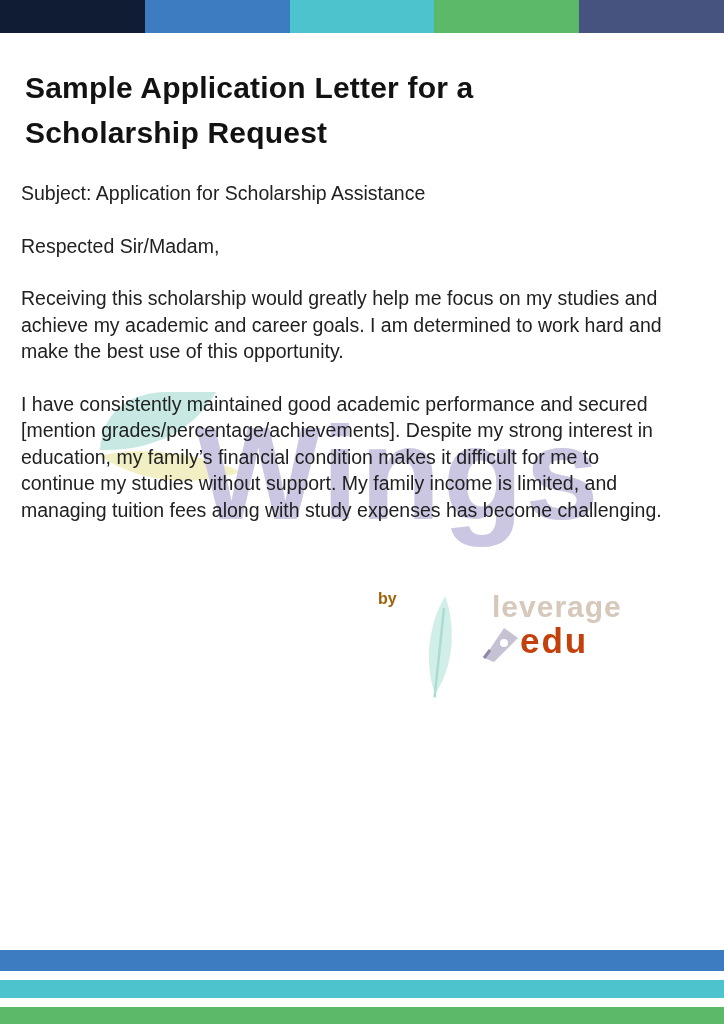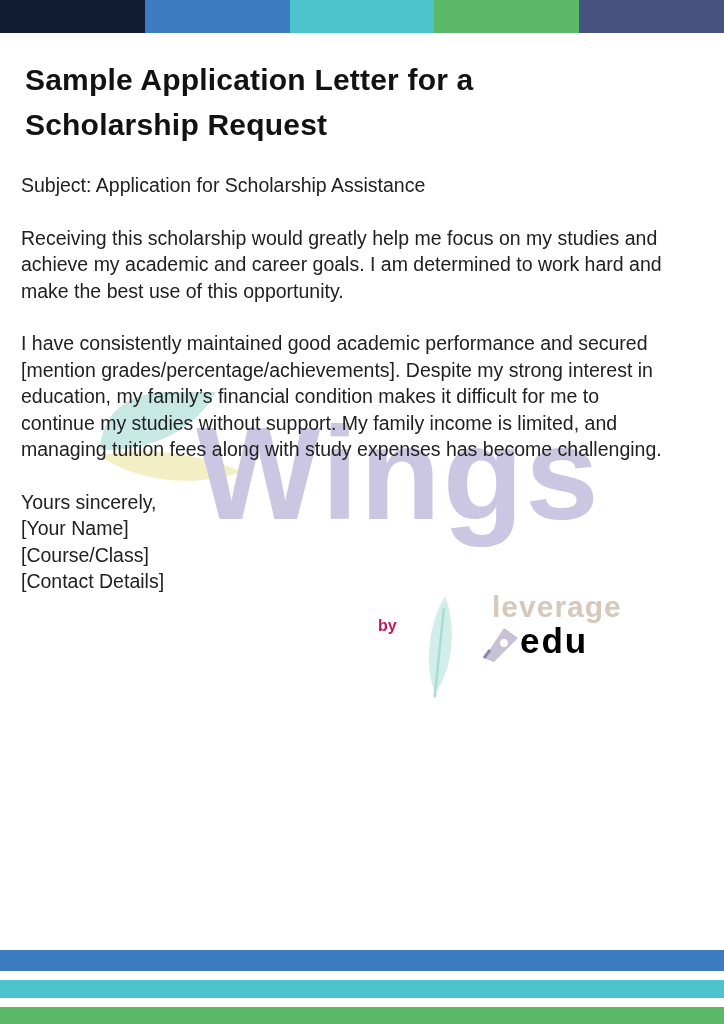--- a/index.html
+++ b/index.html
@@ -41,21 +41,21 @@
   .wm-edu {
     position: absolute; left: 520px; top: 621px;
     font-size: 35px; font-weight: bold; letter-spacing: 2px;
   }
   .wm-pen { position: absolute; left: 478px; top: 622px; }
   .wm-feather { position: absolute; left: 420px; top: 594px; transform: rotate(6deg); }
 
   
   .content { position: relative; z-index: 1; }
   .page-title {
-    margin: 24px 40px 0 25px;
+    margin: 32px 40px 0 25px;
     font-size: 30px;
     line-height: 45px;
     font-weight: bold;
     color: #121212;
     white-space: pre;
     letter-spacing: 0.2px;
   }
   .letter-body {
     margin: 25px 0 8px 21px;
     width: 700px;
@@ -83,52 +83,49 @@
     <span style="background: rgb(91, 185, 105);"></span>
     <span style="background: rgb(70, 83, 127);"></span>
   </div>
 
   <div class="watermark">
     <svg class="wm-swoosh" width="190" height="118" viewBox="0 0 190 118">
       <path d="M6,64 C8,28 32,8 70,6 L122,6 C102,42 60,66 6,64 Z" fill="#c8e9e3"></path>
       <path d="M6,70 C44,96 96,102 148,86 C104,66 42,60 6,70 Z" fill="#f3efc5"></path>
     </svg>
     <div class="wm-wings" style="color: rgb(203, 199, 226);">Wings</div>
-    <div class="wm-by" style="color: #be185d; margin-top: 27px;">by</div>
+    <div class="wm-by" style="color: #a16207;">by</div>
     <div class="wm-leverage" style="color: rgb(214, 200, 186);">leverage</div>
-    <div class="wm-edu" style="color: #000000;">edu</div>
+    <div class="wm-edu" style="color: #c2410c;">edu</div>
     <svg class="wm-feather" width="40" height="104" viewBox="0 0 40 104">
       <path d="M20,2 C34,30 36,72 20,100 C6,72 6,30 20,2 Z" fill="#cdecE6" opacity="0.9"></path>
       <line x1="20" y1="14" x2="20" y2="104" stroke="#a9dcd2" stroke-width="2.5"></line>
     </svg>
     <svg class="wm-pen" width="44" height="42" viewBox="0 0 44 42">
       <path d="M6,36 L26,6 L40,16 L16,40 Z" fill="#bdb6cc" opacity="0.85"></path>
       <circle cx="26" cy="21" r="4" fill="#ffffff"></circle>
       <path d="M6,36 L12,28" stroke="#8f86aa" stroke-width="3"></path>
     </svg>
   </div>
 
   <div class="content">
     <h1 class="page-title">Sample Application Letter for a
 Scholarship Request</h1>
 
     <div class="letter-body">
       <p>Subject: Application for Scholarship Assistance</p>
+      <p>Respected Sir/Madam,</p>
       <p>Receiving this scholarship would greatly help me focus on my studies and
 achieve my academic and career goals. I am determined to work hard and
 make the best use of this opportunity.</p>
       <p>I have consistently maintained good academic performance and secured
 [mention grades/percentage/achievements]. Despite my strong interest in
 education, my family’s financial condition makes it difficult for me to
 continue my studies without support. My family income is limited, and
 managing tuition fees along with study expenses has become challenging.</p>
-      <p>Yours sincerely,
-[Your Name]
-[Course/Class]
-[Contact Details]</p>
     </div>
   </div>
 
   <div class="stripe stripe-1" style="background: rgb(61, 124, 193);"></div>
   <div class="stripe stripe-2" style="background: rgb(76, 195, 205);"></div>
   <div class="stripe stripe-3" style="background: rgb(91, 185, 105);"></div>
 
 </div>
 
 </body></html>

